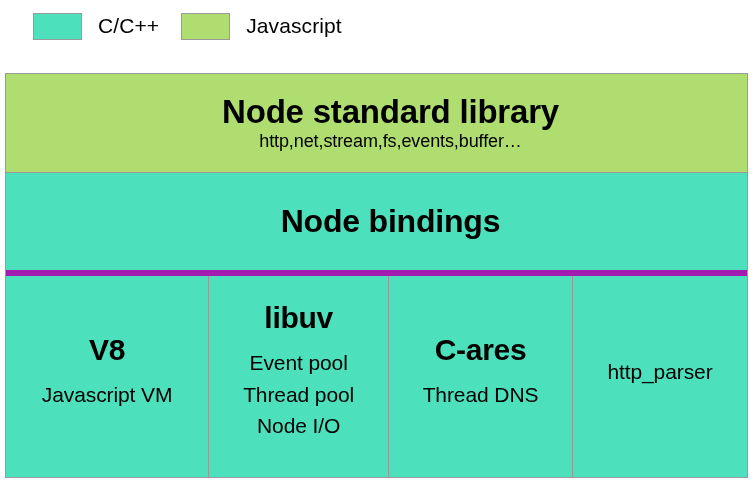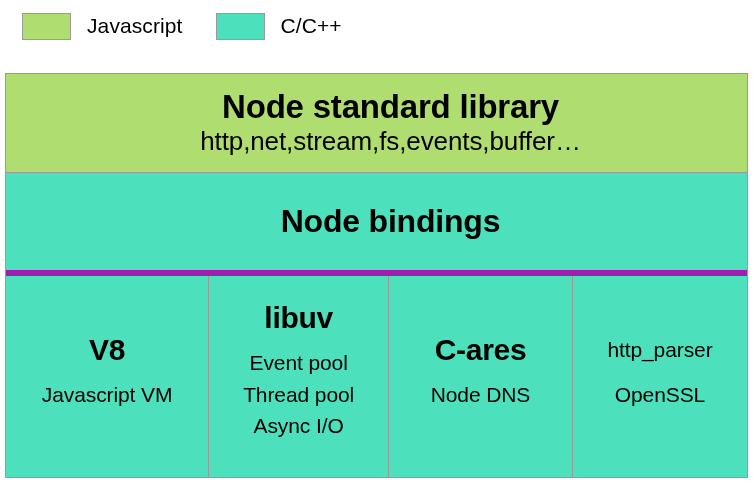--- a/index.html
+++ b/index.html
@@ -74,21 +74,21 @@
     border-bottom: 1px solid #9a9a9a;
   }
   .band-stdlib .band-title {
     font-size: 33px;
     font-weight: bold;
     letter-spacing: -0.2px;
     line-height: 1.06;
     margin-bottom: 2px;
   }
   .band-stdlib .band-sub {
-    font-size: 26px;
+    font-size: 18px;
     font-weight: 400;
     letter-spacing: -0.1px;
     line-height: 1.1;
   }
 
   .band-bindings {
     height: 103px;
     border-bottom: 6px solid #a21caf;
   }
   .band-bindings .band-title {
@@ -135,27 +135,27 @@
     white-space: nowrap;
   }
   .col-misc .col-line {
     line-height: 2.1;
   }
 </style>
 </head>
 <body>
 
 <div class="legend">
+  <div class="legend-entry cpp">
+    <span class="legend-swatch" style="background: rgb(76, 224, 189);"></span>
+    <span class="legend-label">C/C++</span>
+  </div>
   <div class="legend-entry js">
     <span class="legend-swatch" style="background: rgb(176, 221, 112);"></span>
     <span class="legend-label">Javascript</span>
-  </div>
-  <div class="legend-entry cpp">
-    <span class="legend-swatch" style="background: rgb(76, 224, 189);"></span>
-    <span class="legend-label">C/C++</span>
   </div>
 </div>
 
 <div class="stack">
 
   <div class="band band-stdlib" style="background: rgb(176, 221, 112);">
     <div class="band-title">Node standard library</div>
     <div class="band-sub">http,net,stream,fs,events,buffer…</div>
   </div>
 
@@ -167,27 +167,26 @@
 
     <div class="column col-v8" style="background: rgb(76, 224, 189);">
       <div class="col-title">V8</div>
       <div class="col-line">Javascript VM</div>
     </div>
 
     <div class="column col-libuv" style="background: rgb(76, 224, 189);">
       <div class="col-title">libuv</div>
       <div class="col-line">Event pool</div>
       <div class="col-line">Thread pool</div>
-      <div class="col-line">Async I/O</div>
+      <div class="col-line">Node I/O</div>
     </div>
 
     <div class="column col-cares" style="background: rgb(76, 224, 189);">
       <div class="col-title">C-ares</div>
-      <div class="col-line">Node DNS</div>
+      <div class="col-line">Thread DNS</div>
     </div>
 
     <div class="column col-misc" style="background: rgb(76, 224, 189);">
       <div class="col-line">http_parser</div>
-      <div class="col-line">OpenSSL</div>
     </div>
 
   </div>
 </div>
 
 </body></html>

